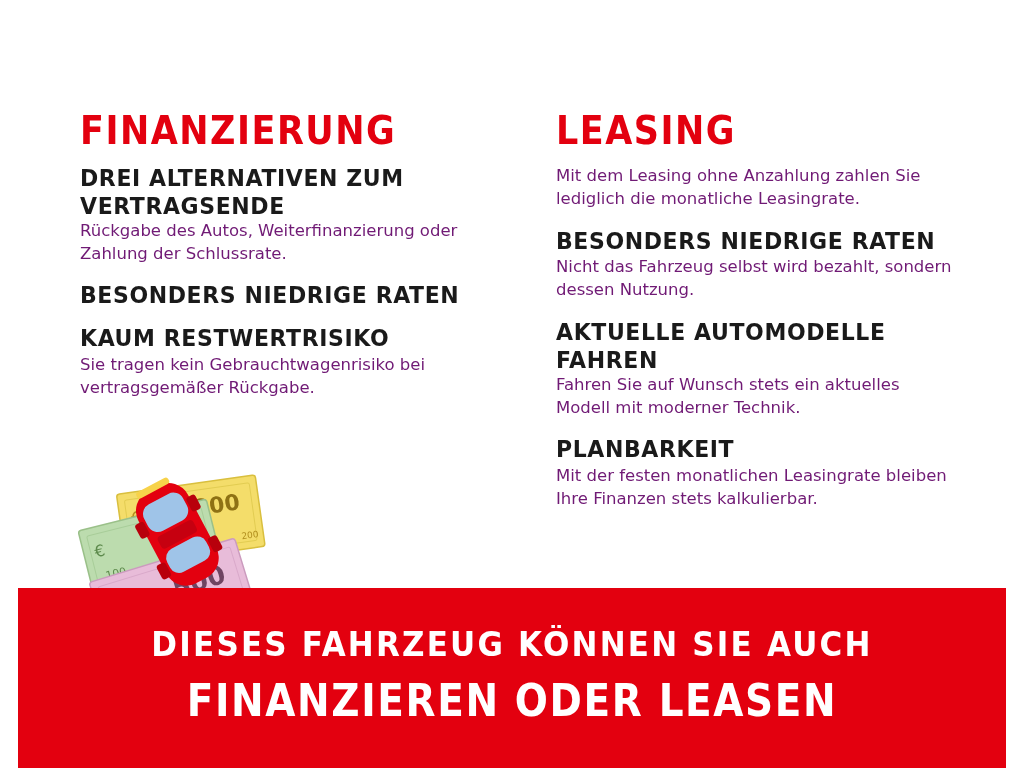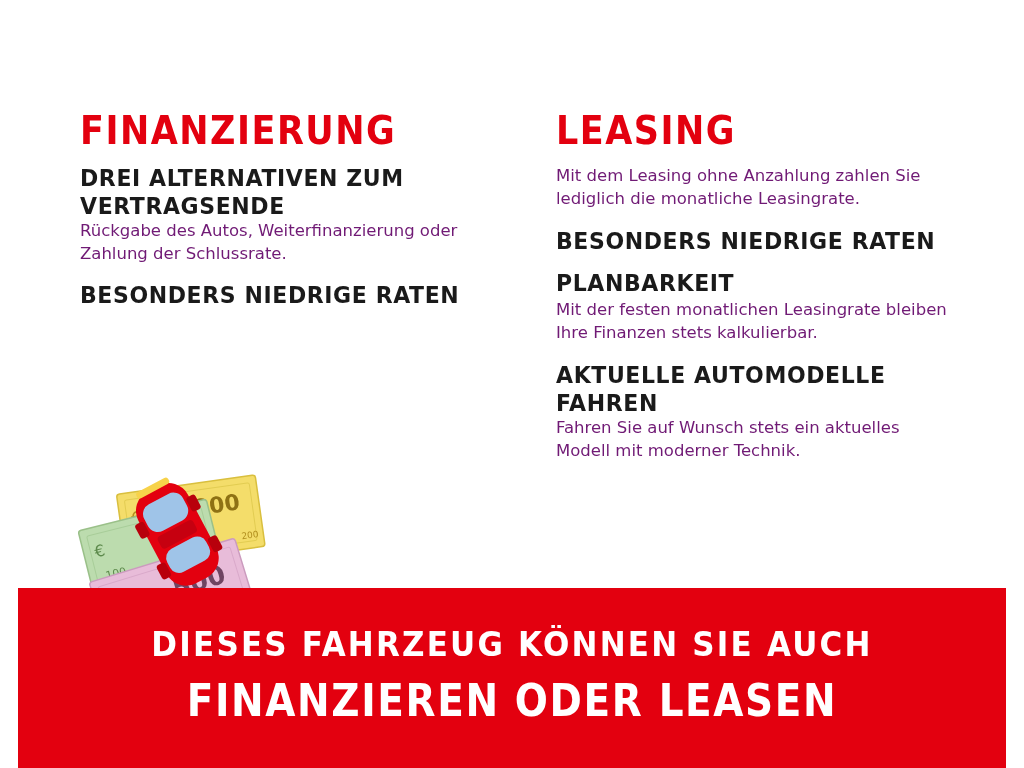--- a/index.html
+++ b/index.html
@@ -151,41 +151,46 @@
         <p class="block-body">Rückgabe des Autos, Weiterfinanzierung oder Zahlung der Schlussrate.</p>
       </div>
 
       <div class="block">
         <h2 class="block-head">Besonders niedrige Raten</h2>
       </div>
 
       <div class="block">
       </div>
 
+      <div class="block">
+        <h2 class="block-head">Kaum Restwertrisiko</h2>
+        <p class="block-body">Sie tragen kein Gebrauchtwagenrisiko bei vertragsgemäßer Rückgabe.</p>
+      </div>
     </div>
 
     <div class="col col-right">
       <h1 class="col-title">Leasing</h1>
 
       <div class="block">
         <p class="block-body">Mit dem Leasing ohne Anzahlung zahlen Sie lediglich die monatliche Leasingrate.</p>
       </div>
 
       <div class="block">
         <h2 class="block-head">Besonders niedrige Raten</h2>
+        <p class="block-body">Nicht das Fahrzeug selbst wird bezahlt, sondern dessen Nutzung.</p>
+      </div>
+
+      <div class="block">
+        <h2 class="block-head">Aktuelle Automodelle fahren</h2>
+        <p class="block-body">Fahren Sie auf Wunsch stets ein aktuelles Modell mit moderner Technik.</p>
       </div>
 
       <div class="block">
         <h2 class="block-head">Planbarkeit</h2>
         <p class="block-body">Mit der festen monatlichen Leasingrate bleiben Ihre Finanzen stets kalkulierbar.</p>
-      </div>
-
-      <div class="block">
-        <h2 class="block-head">Aktuelle Automodelle fahren</h2>
-        <p class="block-body">Fahren Sie auf Wunsch stets ein aktuelles Modell mit moderner Technik.</p>
       </div>
     </div>
   </div>
 
   <div class="illustration">
     <svg width="230" height="200" viewBox="0 0 230 200" xmlns="http://www.w3.org/2000/svg">
 
       <g transform="rotate(-8 110 60)">
         <rect x="45" y="30" width="140" height="72" rx="3" fill="#f4dd6a" stroke="#d9bf3e" stroke-width="1.5"></rect>
         <rect x="52" y="37" width="126" height="58" rx="2" fill="none" stroke="#e2cc52" stroke-width="1"></rect>

